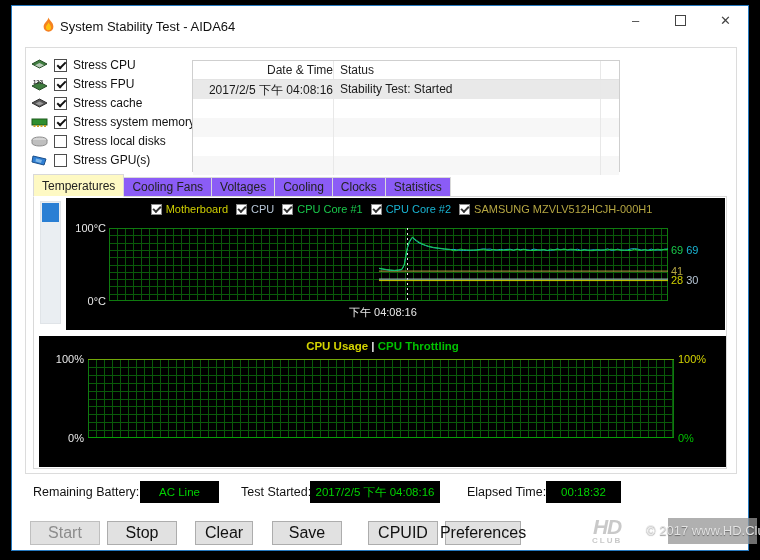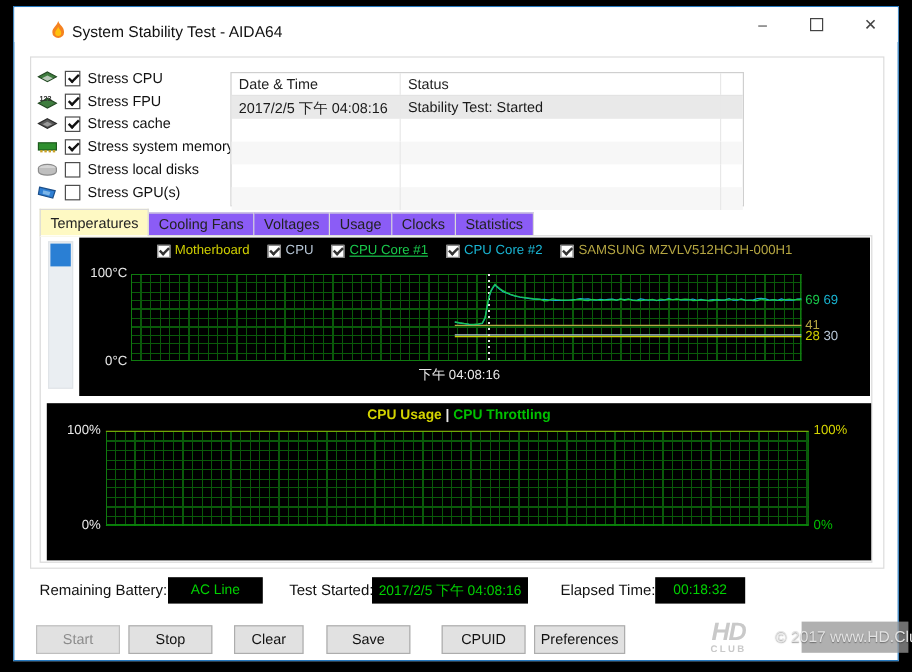--- a/index.html
+++ b/index.html
@@ -16,50 +16,50 @@
   .groupbox{left:25px;top:47px;width:710px;height:425px;border:1px solid #dcdcdc;background:#fff;}
   
   .stress-row{left:31px;height:16px;display:flex;align-items:center;gap:6px;}
   .sicon{width:17px;height:13px;display:inline-block;flex:0 0 17px;}
   .cb{width:13px;height:13px;border:1px solid #4d4d4d;background:#fff;position:relative;flex:0 0 13px;box-sizing:border-box;}
   .cb.checked::after{content:"";position:absolute;left:2px;top:2px;width:7px;height:3px;border-left:2px solid #111;border-bottom:2px solid #111;transform:rotate(-45deg);}
   .stress-label{font-size:12px;color:#111;white-space:nowrap;}
   
   .logtable{left:192px;top:60px;width:428px;height:112px;border:1px solid #cfcfcf;background:#fff;box-sizing:border-box;}
   .trow{position:relative;width:100%;height:19px;display:flex;font-size:12px;color:#1a1a1a;box-sizing:border-box;}
-  .trow .c1{width:141px;padding:2px 0 0 6px;box-sizing:border-box;border-right:1px solid #e8e8e8;white-space:nowrap;overflow:hidden;}
+  .trow .c1{width:141px;padding:2px 0 0 6px;box-sizing:border-box;border-right:1px solid #e8e8e8;white-space:nowrap;overflow:hidden;text-align:right;}
   .trow .c2{width:267px;padding:2px 0 0 6px;box-sizing:border-box;border-right:1px solid #e8e8e8;white-space:nowrap;overflow:hidden;}
   .thead{border-bottom:1px solid #e3e3e3;color:#222;}
   .trow.sel{background:#e9e9e9;}
   .trow.stripe{background:#f7f7f7;}
   
   .tabs{left:33px;top:174px;height:23px;display:flex;align-items:flex-end;}
   .tab{height:20px;padding:0 8px;display:flex;align-items:center;background:#8b5cf6;border:1px solid #d9d9d9;border-left:none;font-size:12px;color:#222;box-sizing:border-box;}
   .tab:first-child{border-left:1px solid #d9d9d9;}
   .tab.active{height:23px;background:#fef9c3;border:1px solid #d9d9d9;border-bottom:1px solid #fff;z-index:5;}
   .tabpanel{left:33px;top:196px;width:694px;height:273px;border:1px solid #d9d9d9;background:#fff;box-sizing:border-box;}
   
   .vscroll{left:40px;top:201px;width:21px;height:123px;background:#eaeef2;border:1px solid #e0e4e8;box-sizing:border-box;}
   .vthumb{position:absolute;left:1px;top:1px;width:17px;height:19px;background:#2a7fd4;}
   
   .chart1{left:66px;top:198px;width:659px;height:132px;background:#000;}
   .chart2{left:39px;top:336px;width:687px;height:131px;background:#000;}
-  .legend-row{position:absolute;left:0;top:5px;width:100%;display:flex;justify-content:center;gap:15px;align-items:center;}
+  .legend-row{position:absolute;left:6px;top:5px;width:100%;display:flex;justify-content:center;gap:8px;align-items:center;}
   .legend-item{display:flex;align-items:center;gap:4px;font-size:11px;white-space:nowrap;}
   .lcb{width:11px;height:11px;background:#fff;border:1px solid #888;position:relative;box-sizing:border-box;}
   .lcb::after{content:"";position:absolute;left:1px;top:1px;width:6px;height:3px;border-left:2px solid #333;border-bottom:2px solid #333;transform:rotate(-45deg);}
   .axlab{position:absolute;color:#e8e8e8;font-size:11px;white-space:nowrap;}
   .vallab-row{position:absolute;font-size:11px;white-space:nowrap;}
   .vallab-row span{margin-right:3px;}
   .c2title{position:absolute;top:4px;width:100%;text-align:center;font-size:11.5px;font-weight:700;white-space:nowrap;}
   
   .statlabel{font-size:12.5px;color:#111;white-space:nowrap;}
   .statbox{background:#000;height:22px;display:flex;align-items:center;justify-content:center;font-size:11.5px;color:#00d200;white-space:nowrap;}
   
-  .btn{top:521px;height:24px;background:#e1e1e1;border:1px solid #adadad;font-size:12px;color:#111;display:flex;align-items:center;justify-content:center;box-sizing:border-box;}
+  .btn{top:521px;height:24px;background:#e1e1e1;border:1px solid #adadad;font-size:16px;color:#111;display:flex;align-items:center;justify-content:center;box-sizing:border-box;}
   .btn.disabled{color:#8c8c8c;border-color:#bfbfbf;}
   
   .wm-box{left:668px;top:518px;width:89px;height:26px;background:rgba(150,150,150,0.75);}
   .wm-text{left:646px;top:523px;font-size:13px;color:#e3e3e3;text-shadow:0 1px 1px rgba(0,0,0,.4);white-space:nowrap;}
   .wm-logo{left:592px;top:516px;color:#c9c9c9;text-align:center;line-height:1;}
   .wm-logo .hd{font-size:21px;font-weight:bold;font-style:italic;letter-spacing:-1px;}
   .wm-logo .club{font-size:8px;font-weight:bold;letter-spacing:2px;}
 </style>
 </head>
 <body>
@@ -161,21 +161,21 @@
   <div class="trow stripe">
       <div class="c1"></div>
       <div class="c2"></div>
     </div>
 </div>
 
 <div class="abs tabs">
   <div class="tab active">Temperatures</div>
   <div class="tab">Cooling Fans</div>
   <div class="tab">Voltages</div>
-  <div class="tab">Usage</div>
+  <div class="tab">Cooling</div>
   <div class="tab">Clocks</div>
   <div class="tab">Statistics</div>
 </div>
 <div class="abs tabpanel"></div>
 
 <div class="abs vscroll">
   <div class="vthumb"></div>
 </div>
 
 <div class="abs chart1">
@@ -183,21 +183,21 @@
     <span class="legend-item">
         <span class="lcb"></span>
         <span style="color: rgb(207, 207, 0);">Motherboard</span>
       </span>
     <span class="legend-item">
         <span class="lcb"></span>
         <span style="color: rgb(183, 198, 214);">CPU</span>
       </span>
     <span class="legend-item">
         <span class="lcb"></span>
-        <span style="color: rgb(25, 200, 75); text-decoration: underline;">CPU Core #1</span>
+        <span style="color: rgb(25, 200, 75);">CPU Core #1</span>
       </span>
     <span class="legend-item">
         <span class="lcb"></span>
         <span style="color: rgb(25, 180, 210);">CPU Core #2</span>
       </span>
     <span class="legend-item">
         <span class="lcb"></span>
         <span style="color: rgb(181, 166, 66);">SAMSUNG MZVLV512HCJH-000H1</span>
       </span>
   </div>

